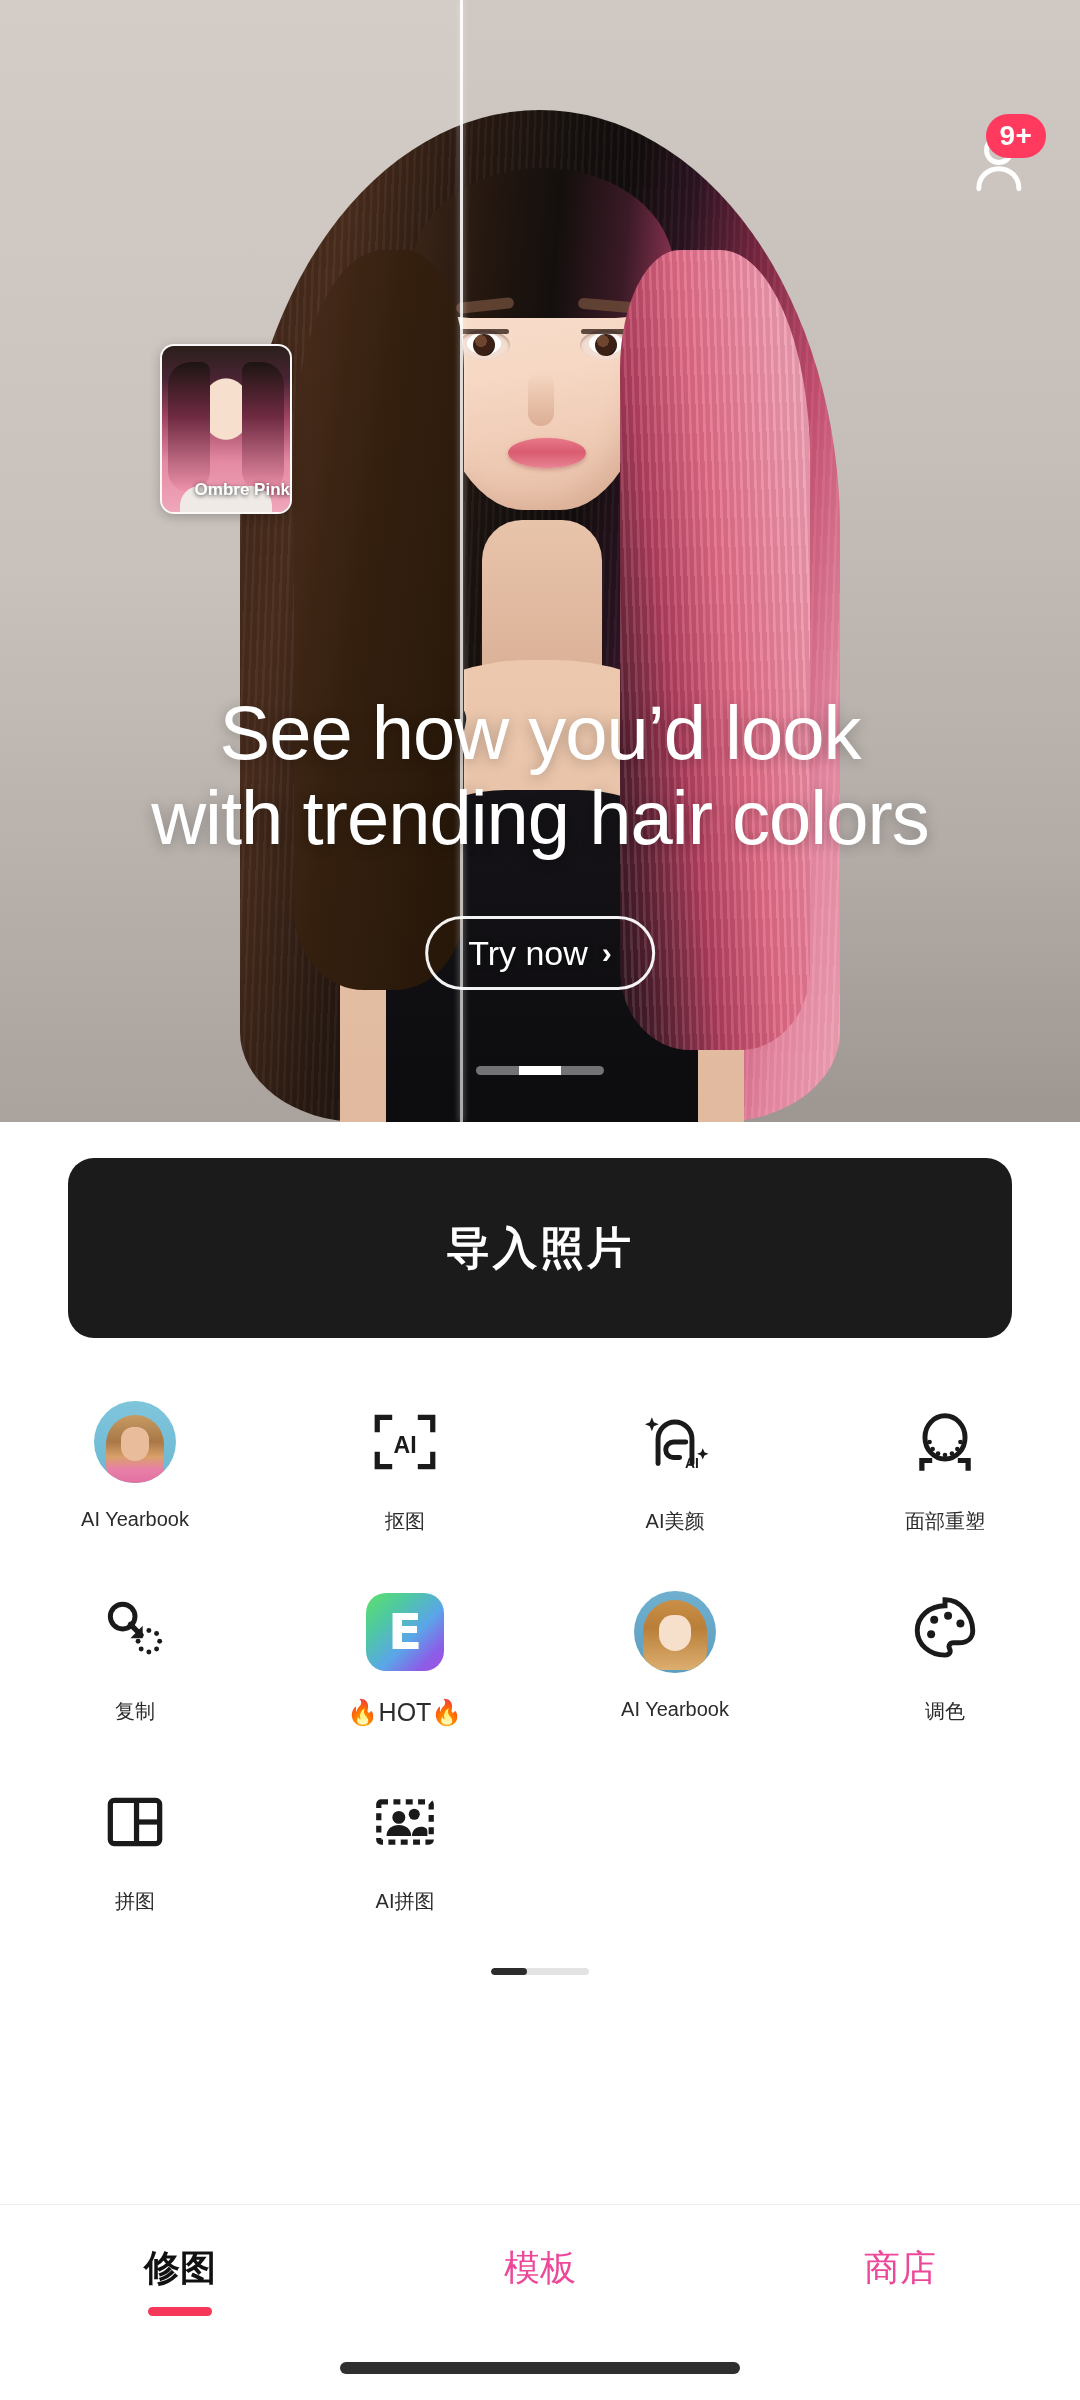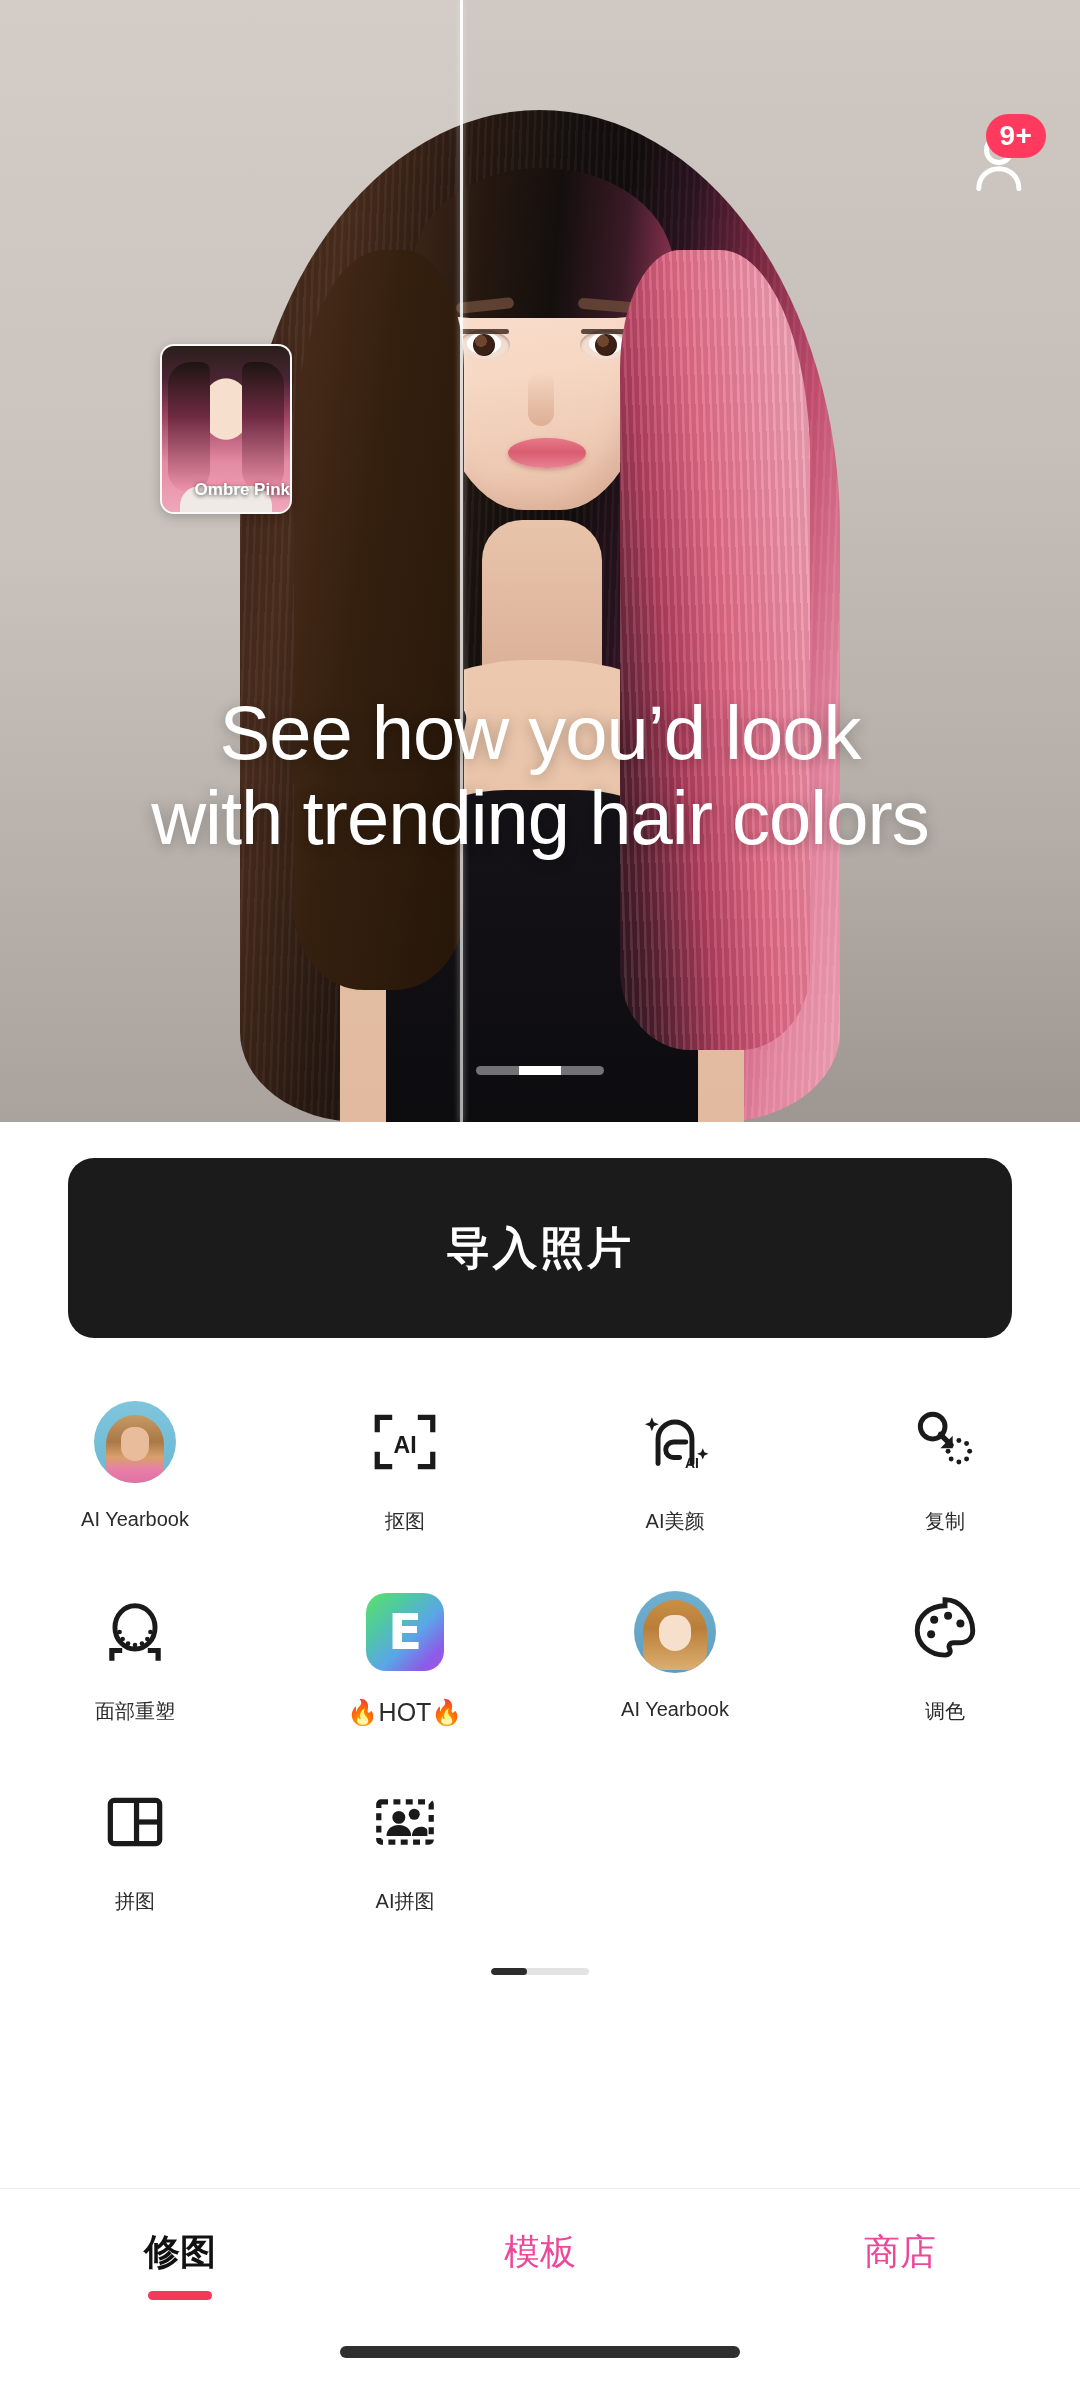--- a/index.html
+++ b/index.html
@@ -246,21 +246,21 @@
   
   .grid-pager {
     position:absolute; left:50%; top:1968px; transform:translateX(-50%);
     width:98px; height:7px; border-radius:4px; background:#e3e3e3;
     display:flex; overflow:hidden;
   }
   .grid-pager span { width:36px; background:#2c2c2c; border-radius:4px; }
 
   
   .bottom-nav {
-    position:absolute; left:0; bottom:16px; width:1080px; height:196px;
+    position:absolute; left:0; bottom:0; width:1080px; height:196px;
     background:#fff; border-top:1px solid #ececec;
   }
   .nav-items { display:flex; height:150px; align-items:center; }
   .nav-item { flex:1; display:flex; flex-direction:column; align-items:center; }
   .nav-item .lbl { font-size:36px; color:#ec4899; }
   .nav-item.active .lbl { color:#111; font-weight:700; }
   .nav-underline { margin-top:14px; width:64px; height:9px; border-radius:5px;
                    background:#F5385A; }
   .nav-underline.hidden { visibility:hidden; }
   .home-bar { position:absolute; left:50%; bottom:26px; transform:translateX(-50%);
@@ -317,20 +317,24 @@
       <div class="thumb-hairR"></div>
       <div class="thumb-shoulder"></div>
       <div class="thumb-label">Ombre Pink</div>
     </div>
 
     <div class="headline">
       <span>See how you’d look</span>
       <span class="l2">with trending hair colors</span>
     </div>
 
+    <div class="try-now">
+      <span>Try now</span>
+      <span class="chev">›</span>
+    </div>
 
     <div class="hero-pager">
       <span></span>
       <span class="on"></span>
       <span></span>
     </div>
   </div>
 
   <div class="import-btn">导入照片</div>
 
@@ -358,20 +362,39 @@
       <div class="tool-ico">
         <svg width="74" height="74" viewBox="0 0 48 48">
           <path d="M13 38V22a11 11 0 0 1 22 0v16" fill="none" stroke="#1a1a1a" stroke-width="3.2" stroke-linecap="round"></path>
           <path d="M31 24h-8a5 5 0 0 0 0 10h4" fill="none" stroke="#1a1a1a" stroke-width="3.2" stroke-linecap="round"></path>
           <path d="M9 8l1.3 3.2L13.5 12.5 10.3 13.8 9 17l-1.3-3.2L4.5 12.5 7.7 11.2z" fill="#1a1a1a"></path>
           <path d="M42 28l1.1 2.6 2.6 1.1-2.6 1.1L42 35.4l-1.1-2.6-2.6-1.1 2.6-1.1z" fill="#1a1a1a"></path>
           <text x="35" y="41" text-anchor="middle" font-size="9" font-weight="700" font-family="Liberation Sans, sans-serif" fill="#1a1a1a">AI</text>
         </svg>
       </div>
       <div class="tool-label">AI美颜</div>
+    </div>
+
+    <div class="tool">
+      <div class="tool-ico">
+        <svg width="74" height="74" viewBox="0 0 48 48">
+          <ellipse cx="24" cy="21" rx="13" ry="14" fill="none" stroke="#1a1a1a" stroke-width="3.2"></ellipse>
+          <g fill="#1a1a1a">
+            <circle cx="14" cy="24" r="1.5"></circle>
+              <circle cx="16" cy="28.5" r="1.5"></circle>
+            <circle cx="19.5" cy="31.5" r="1.5"></circle>
+              <circle cx="24" cy="32.5" r="1.5"></circle>
+            <circle cx="28.5" cy="31.5" r="1.5"></circle>
+              <circle cx="32" cy="28.5" r="1.5"></circle>
+            <circle cx="34" cy="24" r="1.5"></circle>
+          </g>
+          <path d="M9 41v-5h5M39 41v-5h-5" fill="none" stroke="#1a1a1a" stroke-width="3.4" stroke-linecap="square"></path>
+        </svg>
+      </div>
+      <div class="tool-label">面部重塑</div>
     </div>
 
     <div class="tool">
       <div class="tool-ico">
         <svg width="74" height="74" viewBox="0 0 48 48">
           <circle cx="16" cy="14" r="8" fill="none" stroke="#1a1a1a" stroke-width="3.2"></circle>
           <path d="M21 19l7 7" stroke="#1a1a1a" stroke-width="3.4" stroke-linecap="round"></path>
           <path d="M29 20v8h-8" fill="#1a1a1a"></path>
           <g fill="#1a1a1a">
             <circle cx="33" cy="23" r="1.6"></circle>
@@ -380,39 +403,20 @@
               <circle cx="38" cy="35" r="1.6"></circle>
             <circle cx="33" cy="37" r="1.6"></circle>
               <circle cx="28" cy="35" r="1.6"></circle>
             <circle cx="26" cy="30" r="1.6"></circle>
           </g>
         </svg>
       </div>
       <div class="tool-label">复制</div>
     </div>
 
-    <div class="tool">
-      <div class="tool-ico">
-        <svg width="74" height="74" viewBox="0 0 48 48">
-          <ellipse cx="24" cy="21" rx="13" ry="14" fill="none" stroke="#1a1a1a" stroke-width="3.2"></ellipse>
-          <g fill="#1a1a1a">
-            <circle cx="14" cy="24" r="1.5"></circle>
-              <circle cx="16" cy="28.5" r="1.5"></circle>
-            <circle cx="19.5" cy="31.5" r="1.5"></circle>
-              <circle cx="24" cy="32.5" r="1.5"></circle>
-            <circle cx="28.5" cy="31.5" r="1.5"></circle>
-              <circle cx="32" cy="28.5" r="1.5"></circle>
-            <circle cx="34" cy="24" r="1.5"></circle>
-          </g>
-          <path d="M9 41v-5h5M39 41v-5h-5" fill="none" stroke="#1a1a1a" stroke-width="3.4" stroke-linecap="square"></path>
-        </svg>
-      </div>
-      <div class="tool-label">面部重塑</div>
-    </div>
-
 
     <div class="tool">
       <div class="tool-ico">
         <div class="hot-ico">
           <span class="glyph">E</span>
         </div>
       </div>
       <div class="tool-label hot">🔥HOT🔥</div>
     </div>
 

